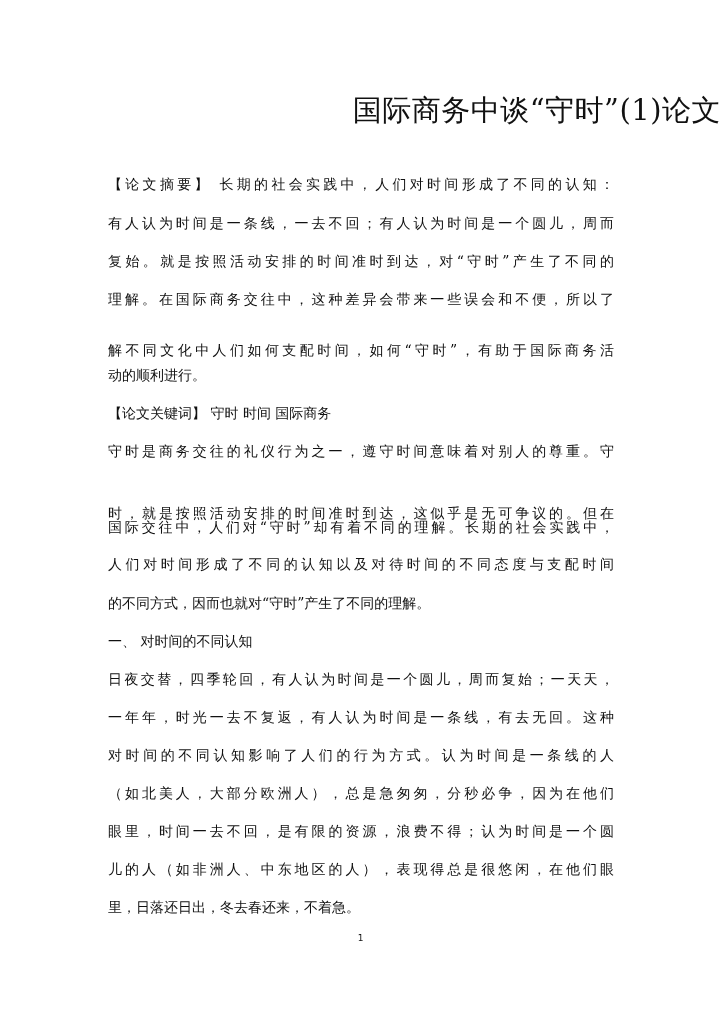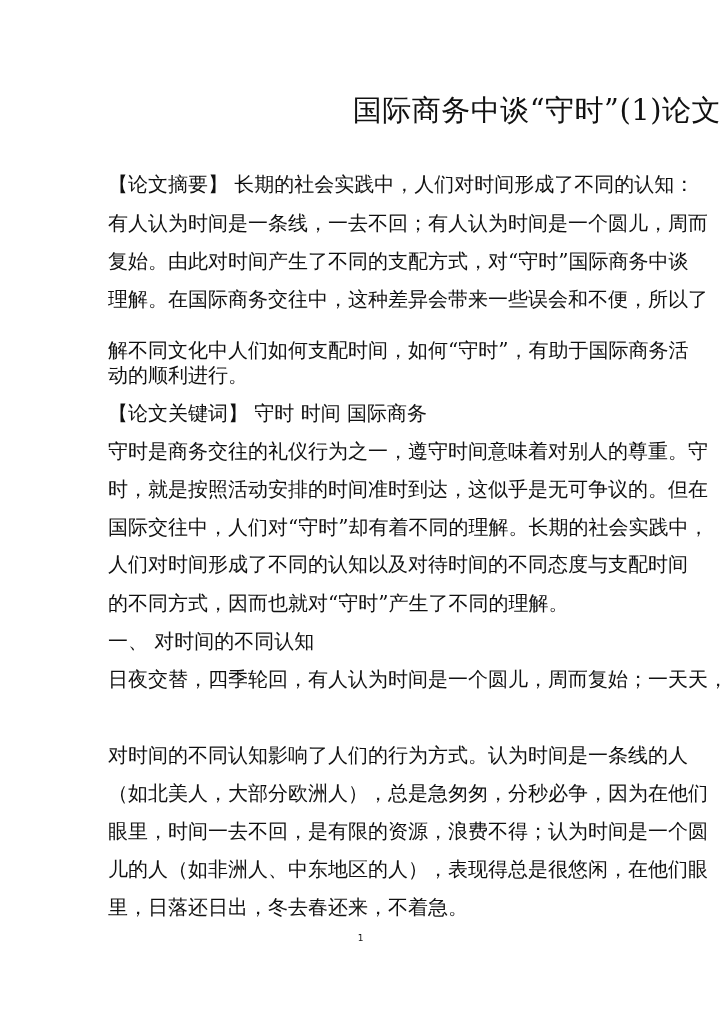--- a/index.html
+++ b/index.html
@@ -28,21 +28,21 @@
       width: 721px;
       text-align: right;
       font-size: 29px;
       line-height: 44px;
       letter-spacing: 0.5px;
     }
     .line {
       position: absolute;
       left: 108px;
       width: 506px;
-      font-size: 20px;
+      font-size: 14px;
       line-height: 24px;
       white-space: nowrap;
       text-align: justify;
       text-align-last: justify;
     }
     .line.short {
       text-align: right;
       text-align-last: left;
     }
     .page-number {
@@ -57,32 +57,33 @@
     }
   </style>
 </head>
 <body>
 
 <div class="page">
   <div class="title">国际商务中谈“守时”(1)论文</div>
 
   <div class="line" style="top:172px">【论文摘要】 长期的社会实践中，人们对时间形成了不同的认知：</div>
   <div class="line" style="top:211px">有人认为时间是一条线，一去不回；有人认为时间是一个圆儿，周而</div>
-  <div class="line" style="top:249px">复始。由此对时间产生了不同的支配方式，对“守时”国际商务中谈</div>
+  <div class="line" style="top:249px">复始。就是按照活动安排的时间准时到达，对“守时”产生了不同的</div>
   <div class="line" style="top:287px">理解。在国际商务交往中，这种差异会带来一些误会和不便，所以了</div>
   <div class="line" style="top:338px">解不同文化中人们如何支配时间，如何“守时”，有助于国际商务活</div>
   <div class="line short" style="top:363px">动的顺利进行。</div>
   <div class="line short" style="top:401px">【论文关键词】 守时 时间 国际商务</div>
   <div class="line" style="top:439px">守时是商务交往的礼仪行为之一，遵守时间意味着对别人的尊重。守</div>
-  <div class="line" style="top:477px">时，就是按照活动安排的时间准时到达，这似乎是无可争议的。但在</div>
+  <div class="line" style="top:501px">时，就是按照活动安排的时间准时到达，这似乎是无可争议的。但在</div>
   <div class="line" style="top:515px">国际交往中，人们对“守时”却有着不同的理解。长期的社会实践中，</div>
   <div class="line" style="top:552px">人们对时间形成了不同的认知以及对待时间的不同态度与支配时间</div>
   <div class="line short" style="top:591px">的不同方式，因而也就对“守时”产生了不同的理解。</div>
   <div class="line short" style="top:629px">一、 对时间的不同认知</div>
   <div class="line" style="top:667px">日夜交替，四季轮回，有人认为时间是一个圆儿，周而复始；一天天，</div>
+  <div class="line" style="top:705px">一年年，时光一去不复返，有人认为时间是一条线，有去无回。这种</div>
   <div class="line" style="top:743px">对时间的不同认知影响了人们的行为方式。认为时间是一条线的人</div>
   <div class="line" style="top:781px">（如北美人，大部分欧洲人），总是急匆匆，分秒必争，因为在他们</div>
   <div class="line" style="top:819px">眼里，时间一去不回，是有限的资源，浪费不得；认为时间是一个圆</div>
   <div class="line" style="top:857px">儿的人（如非洲人、中东地区的人），表现得总是很悠闲，在他们眼</div>
   <div class="line short" style="top:895px">里，日落还日出，冬去春还来，不着急。</div>
 
   <div class="page-number">1</div>
 </div>
 
 </body></html>

